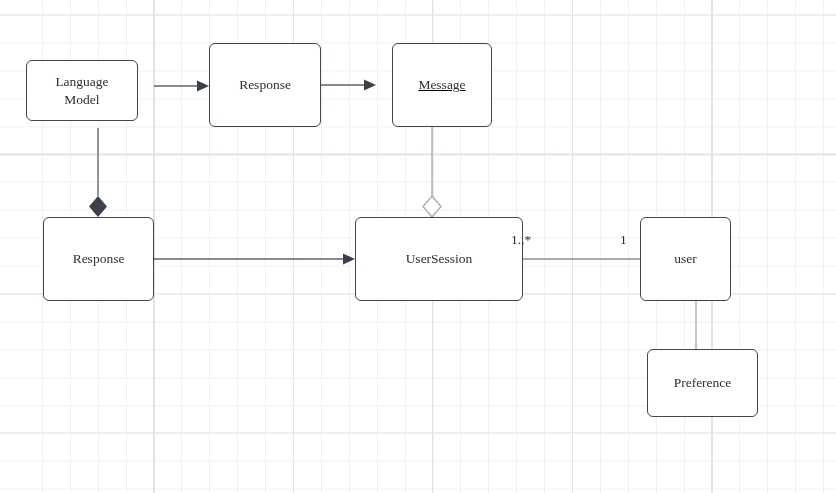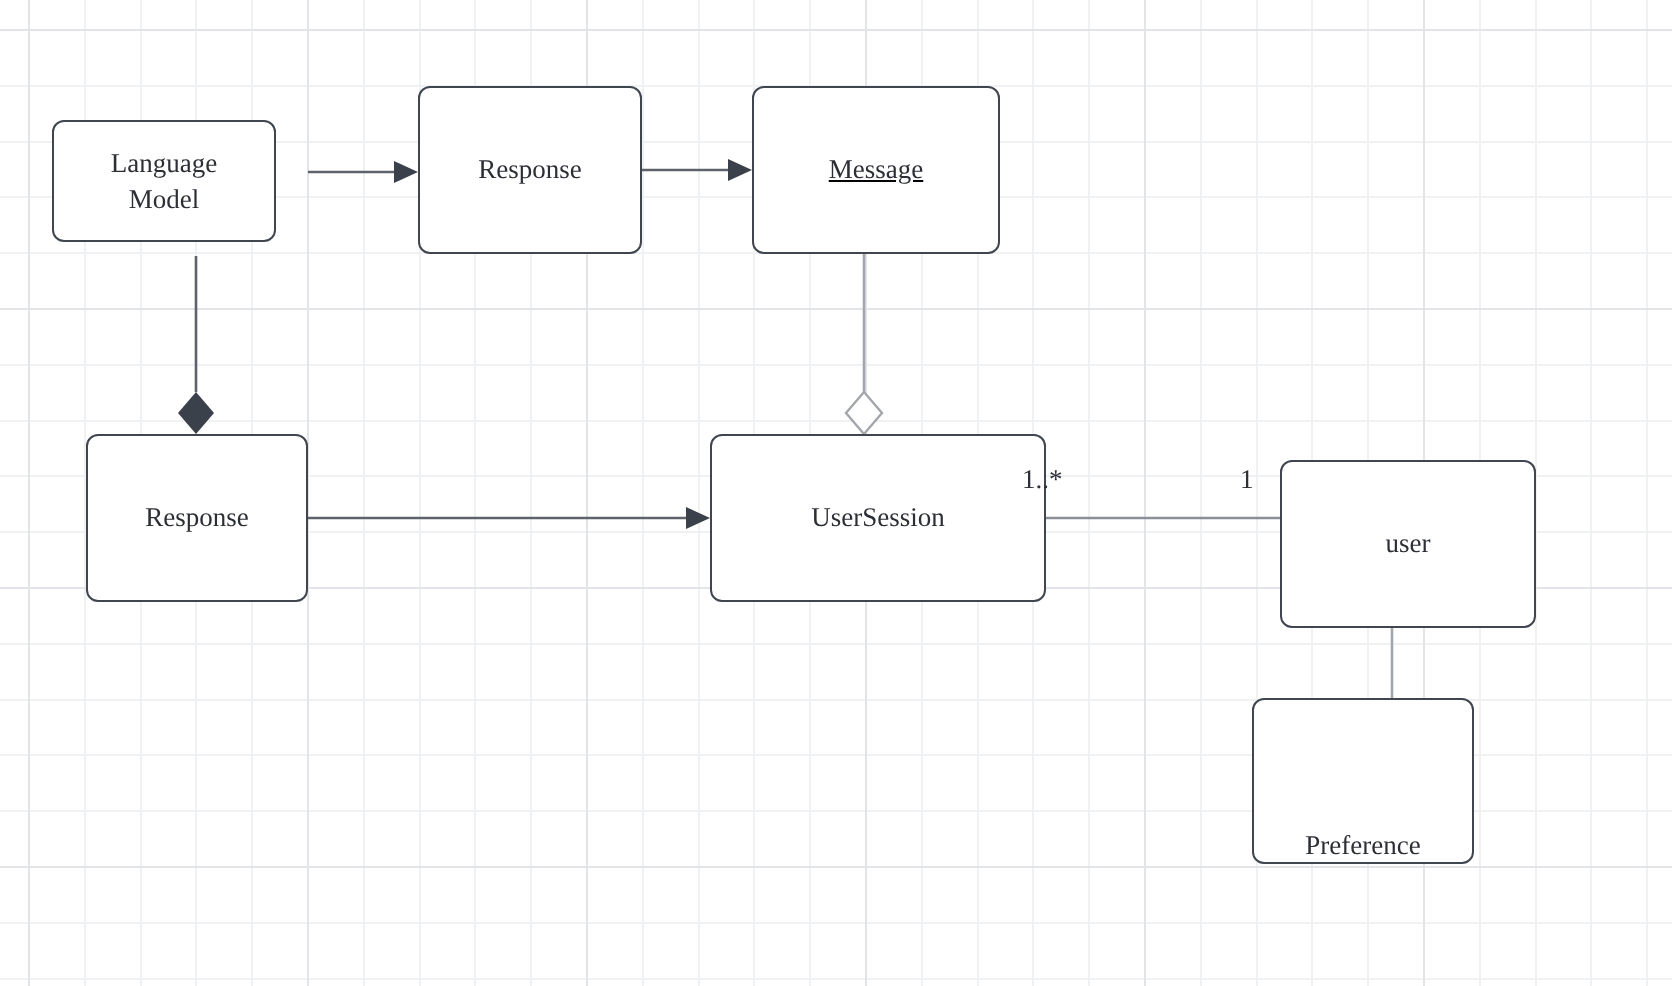--- a/index.html
+++ b/index.html
@@ -94,33 +94,33 @@
       </g>
     </svg>
   <div id="node-layer">
       <div class="node" style="left: 26px; top: 44px; width: 112px; height: 61px; margin-top: 16px;">
         <span class="node-label">Language
 Model</span>
       </div>
       <div class="node" style="left: 209px; top: 43px; width: 112px; height: 84px;">
         <span class="node-label">Response</span>
       </div>
-      <div class="node" style="left: 376px; top: 43px; width: 124px; height: 84px; text-decoration: underline;">
+      <div class="node" style="left: 392px; top: 43px; width: 100px; height: 84px; text-decoration: underline;">
         <span class="node-label">Message</span>
       </div>
       <div class="node" style="left: 43px; top: 217px; width: 111px; height: 84px;">
         <span class="node-label">Response</span>
       </div>
       <div class="node" style="left: 355px; top: 217px; width: 168px; height: 84px;">
         <span class="node-label">UserSession</span>
       </div>
-      <div class="node" style="left: 640px; top: 230px; width: 128px; height: 84px;">
+      <div class="node" style="left: 640px; top: 217px; width: 91px; height: 84px;">
         <span class="node-label">user</span>
       </div>
-      <div class="node" style="left: 626px; top: 349px; width: 111px; height: 83px; align-items: flex-end;">
+      <div class="node" style="left: 647px; top: 349px; width: 111px; height: 68px;">
         <span class="node-label">Preference</span>
       </div>
     </div>
   <div id="label-layer">
       <div class="edge-label" style="left: 511px; top: 232px;">1..*</div>
       <div class="edge-label" style="left: 620px; top: 232px;">1</div>
     </div>
 </div>
 
 </body></html>

